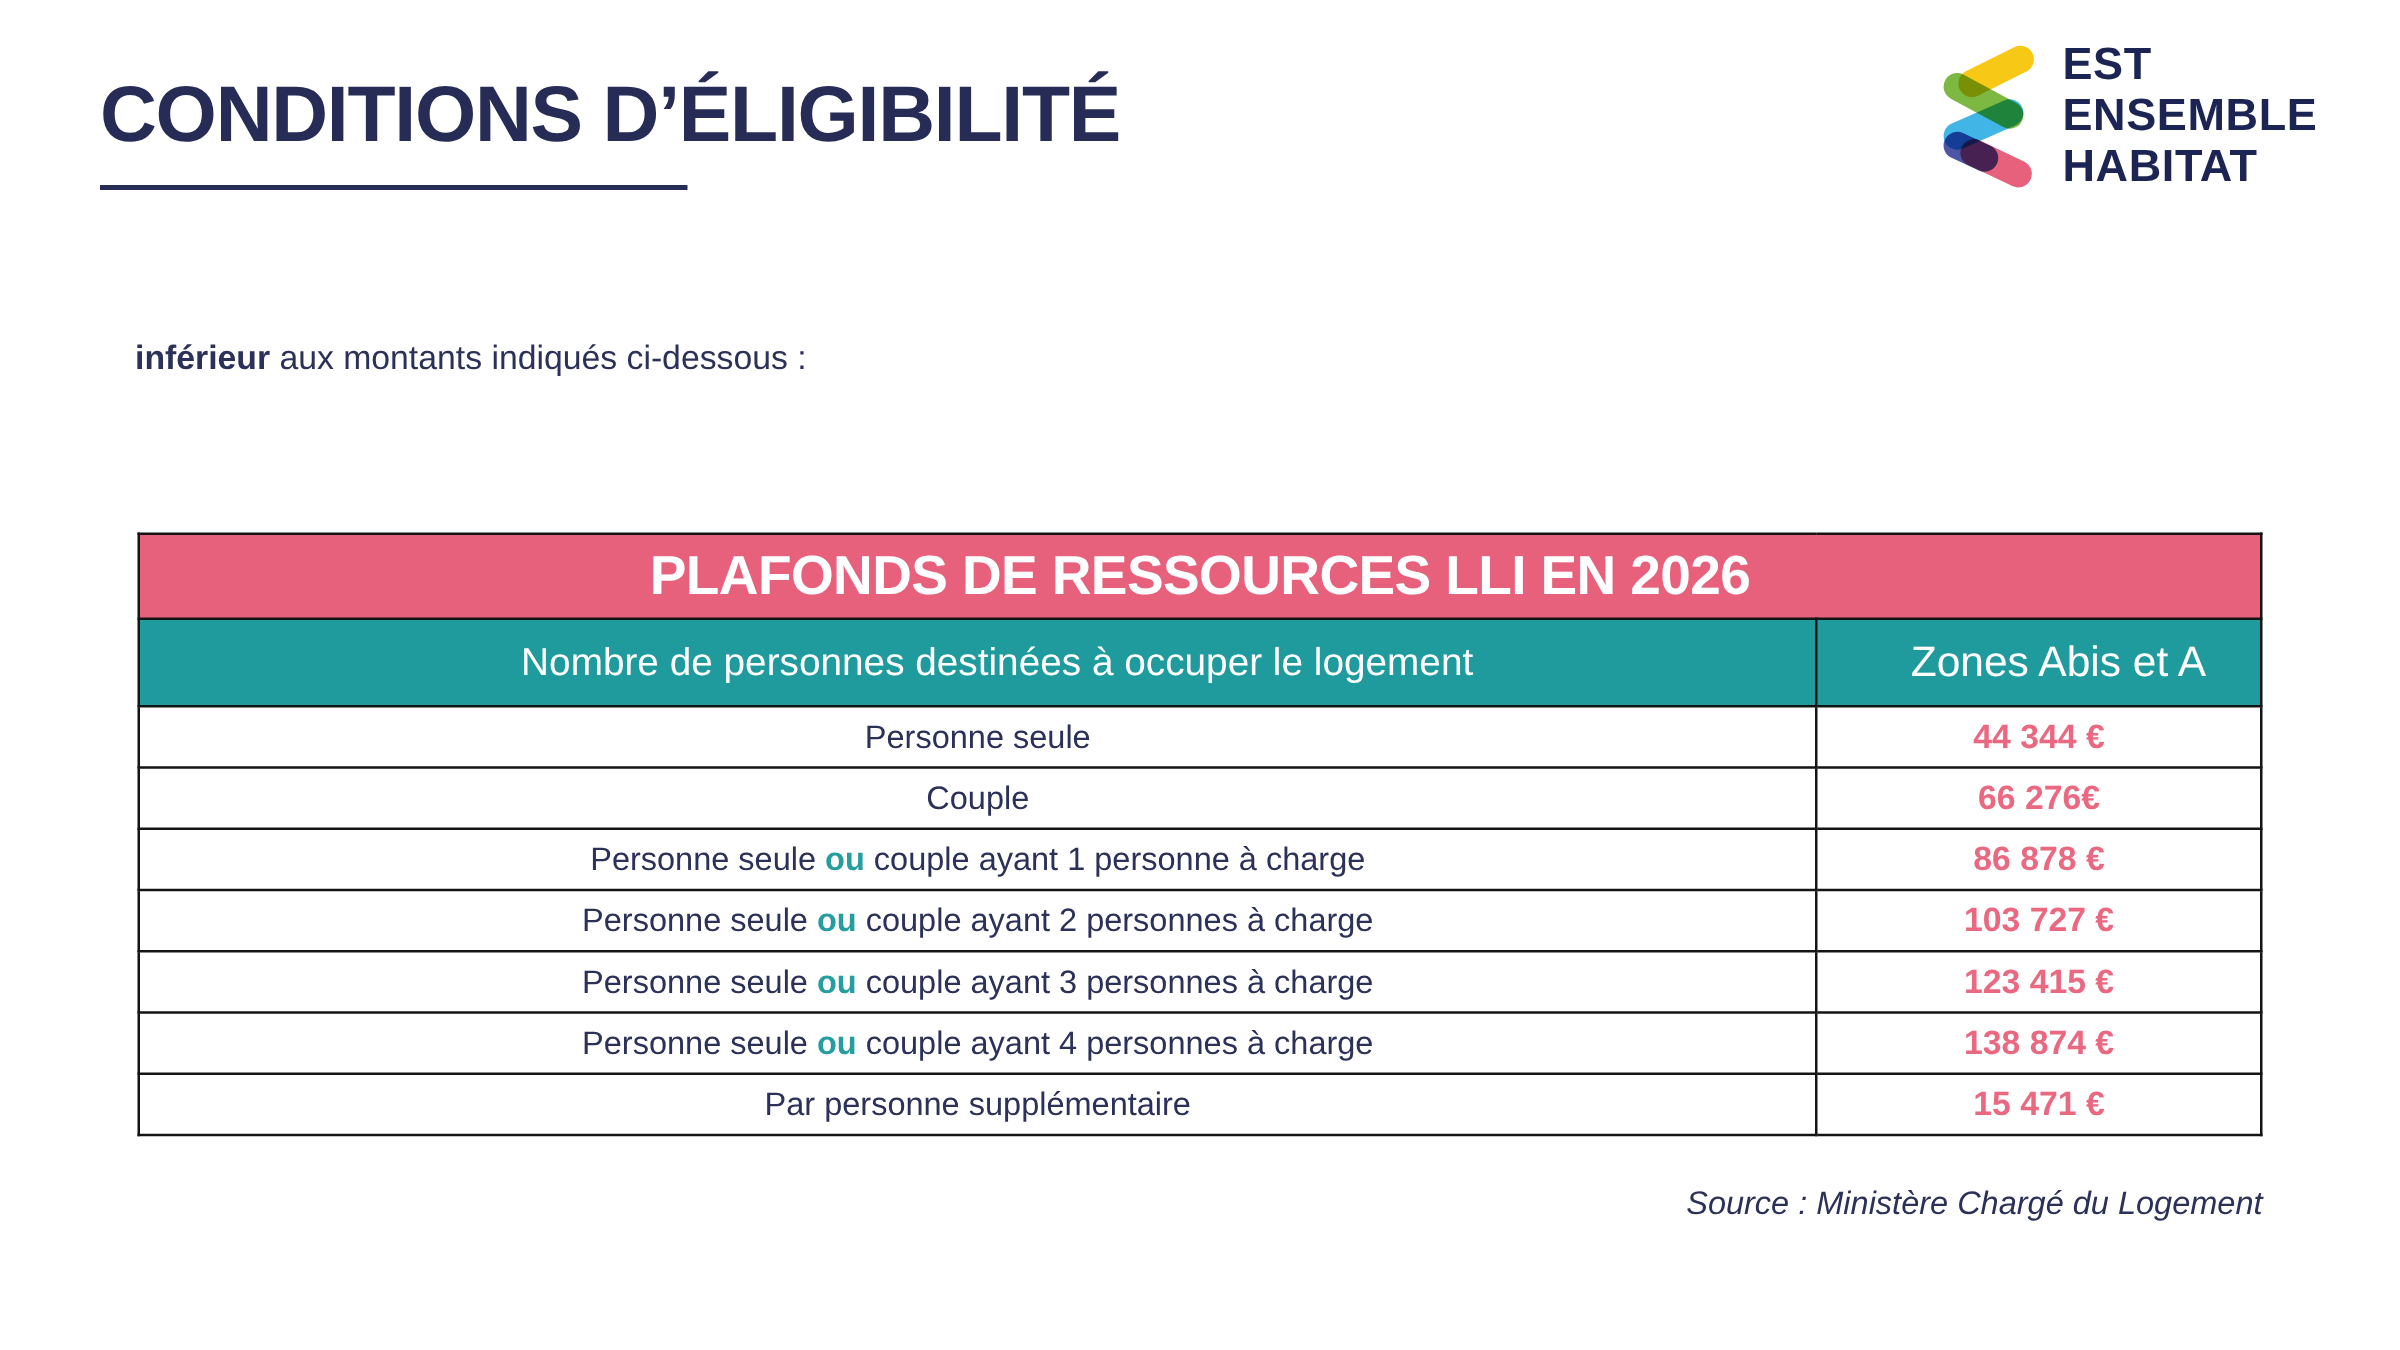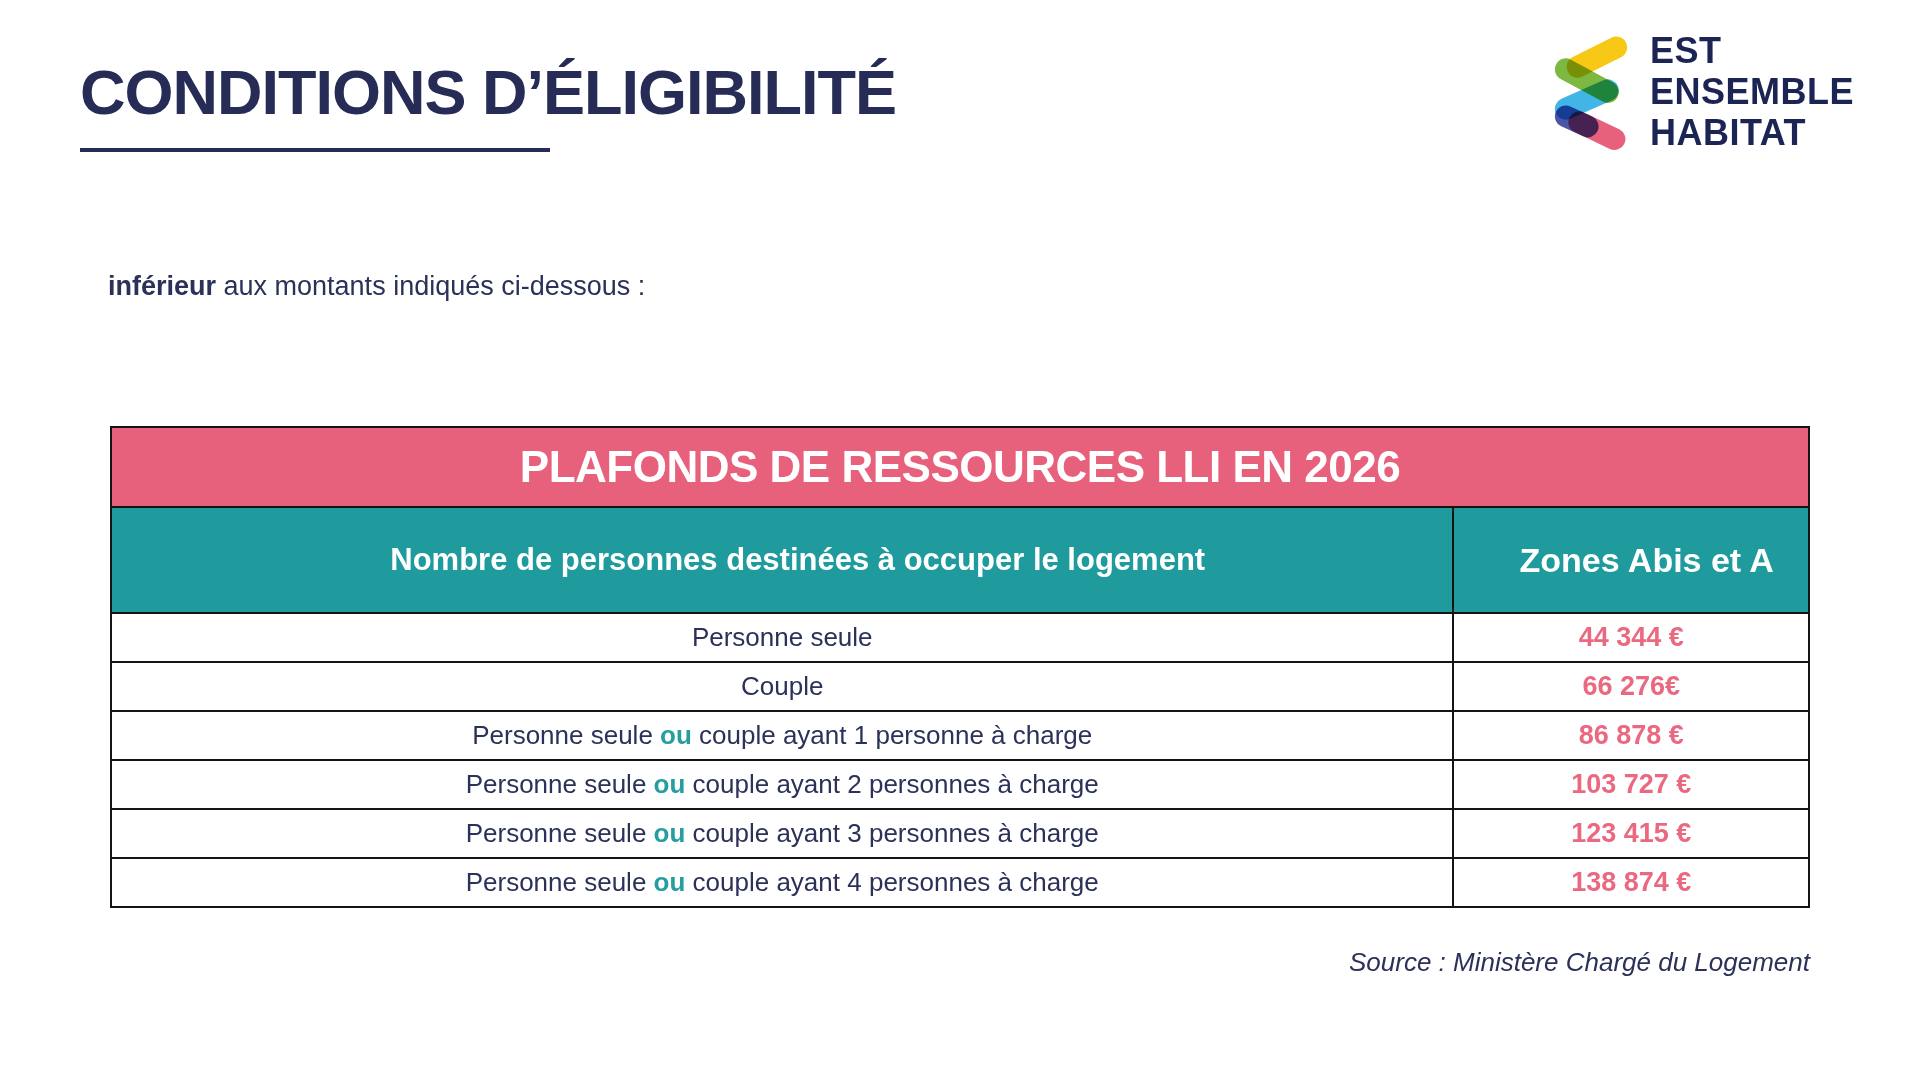--- a/index.html
+++ b/index.html
@@ -60,28 +60,28 @@
   
   .ressources-table{
     position:absolute;left:110px;top:426px;width:1700px;
     border-collapse:collapse;table-layout:fixed;
   }
   .ressources-table th,.ressources-table td{
     border:2px solid var(--border);
     text-align:center;vertical-align:middle;
   }
   .table-title-cell{
-    height:80px;
+    height:68px;
     background:var(--pink);
     color:#ffffff;font-size:44px;font-weight:700;letter-spacing:-0.5px;
   }
   .col-header{
-    height:106px;
+    height:70px;
     background:var(--teal);
-    color:#ffffff;font-weight:700;padding-left:31px;
+    color:#ffffff;font-weight:400;padding-left:31px;
   }
   .col-header.col1{font-size:31px;}
   .col-header.col2{font-size:34px;}
   .ressources-table tbody td{height:49px;background:#ffffff;border-radius:10px;}
   .cell-label{font-size:26px;color:#2B3158;}
   .cell-label .ou{color:#269D9F;font-weight:700;}
   .cell-value{font-size:27px;font-weight:700;color:var(--pink-value);margin-left:20px;}
 
   
   .source-note{
@@ -148,18 +148,22 @@
       <td class="cell-value">103 727 €</td>
     </tr>
         <tr>
       <td class="cell-label"><span>Personne seule </span><strong class="ou">ou</strong><span> couple ayant 3 personnes à charge</span></td>
       <td class="cell-value">123 415 €</td>
     </tr>
         <tr>
       <td class="cell-label"><span>Personne seule </span><strong class="ou">ou</strong><span> couple ayant 4 personnes à charge</span></td>
       <td class="cell-value">138 874 €</td>
     </tr>
+        <tr>
+      <td class="cell-label"><span>Par personne supplémentaire</span><span></span></td>
+      <td class="cell-value">15 471 €</td>
+    </tr>
       </tbody>
   </table>
 
   <div class="source-note">Source : Ministère Chargé du Logement</div>
 
 </div>
 
 </body></html>

